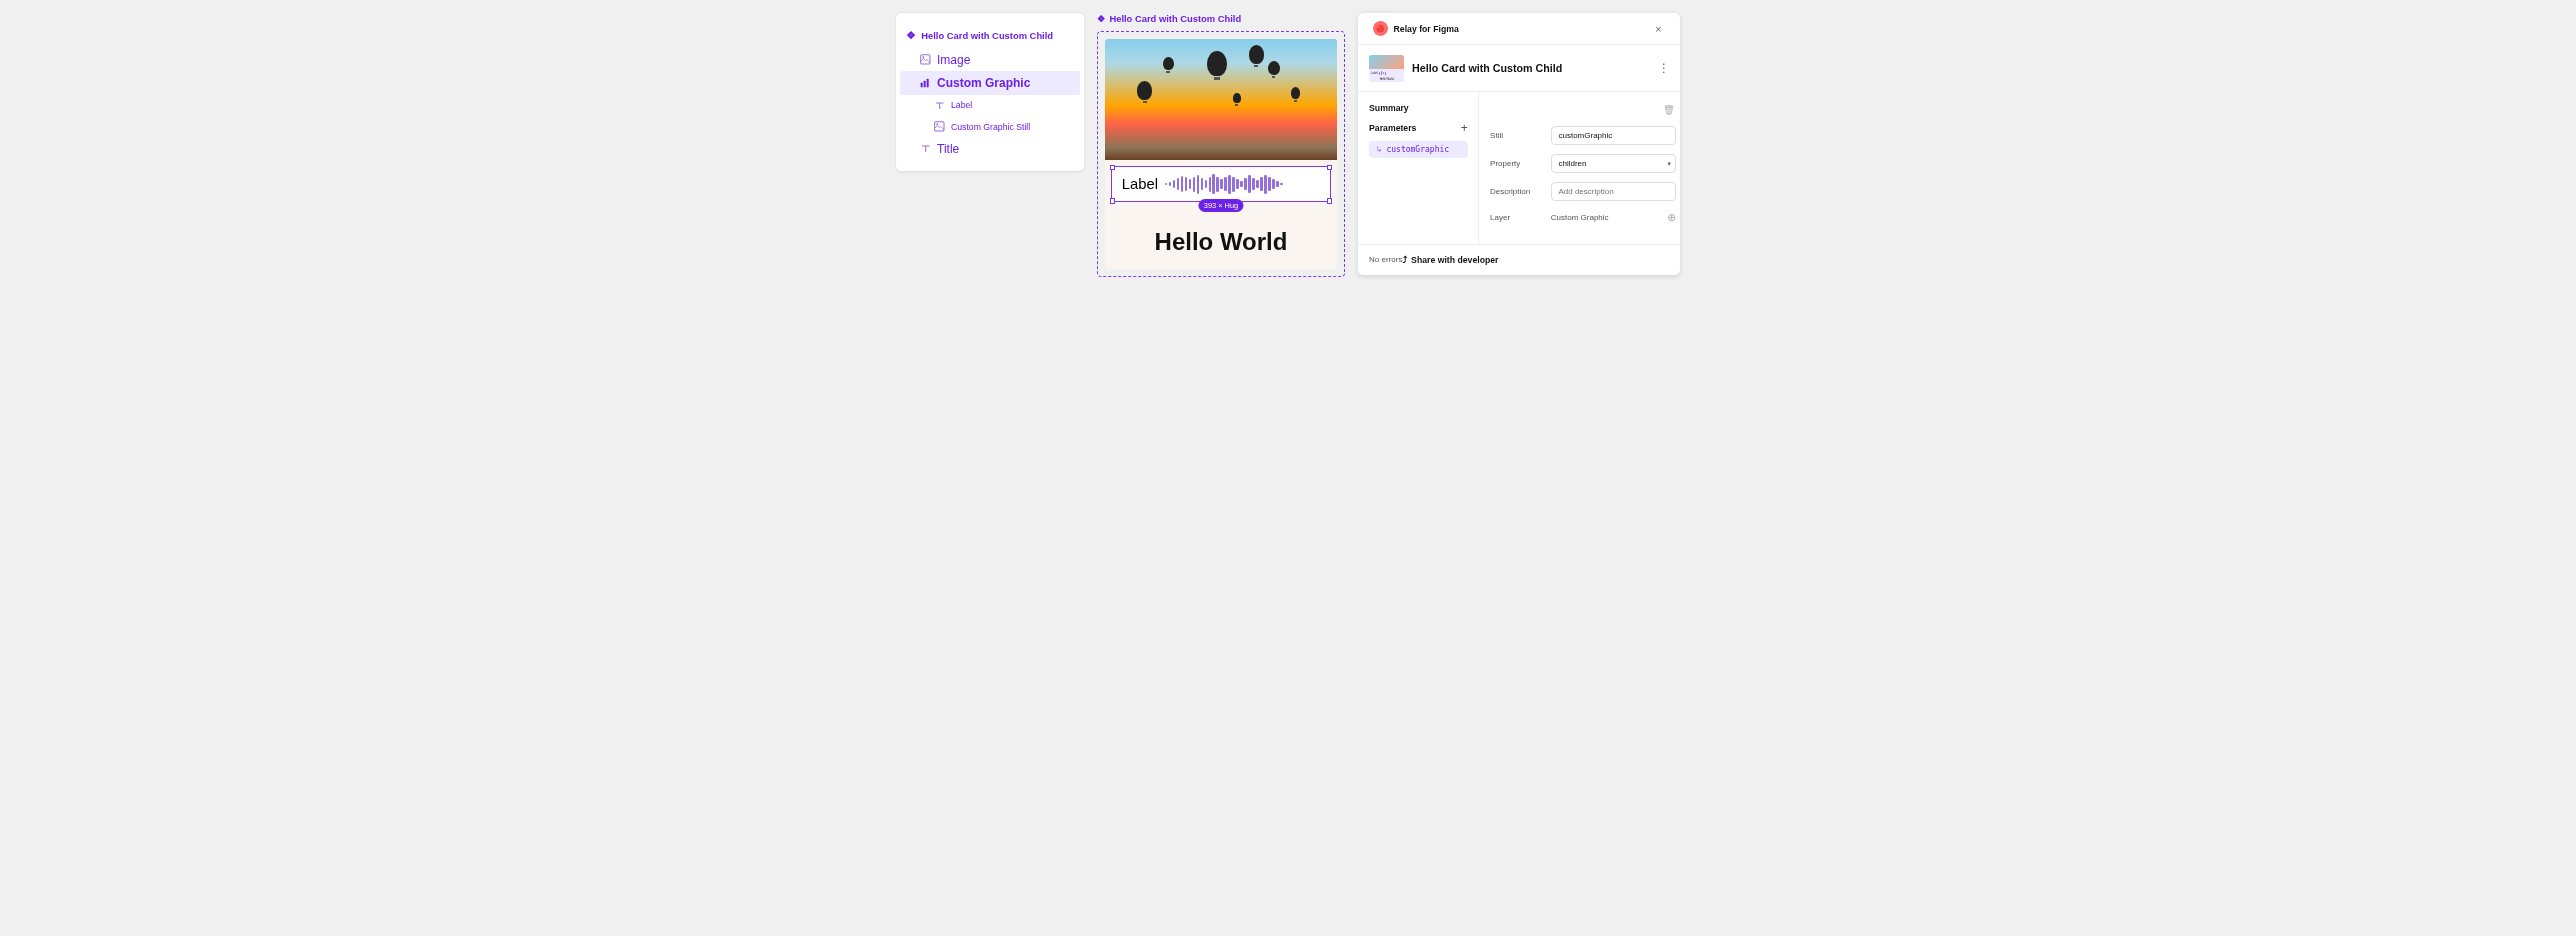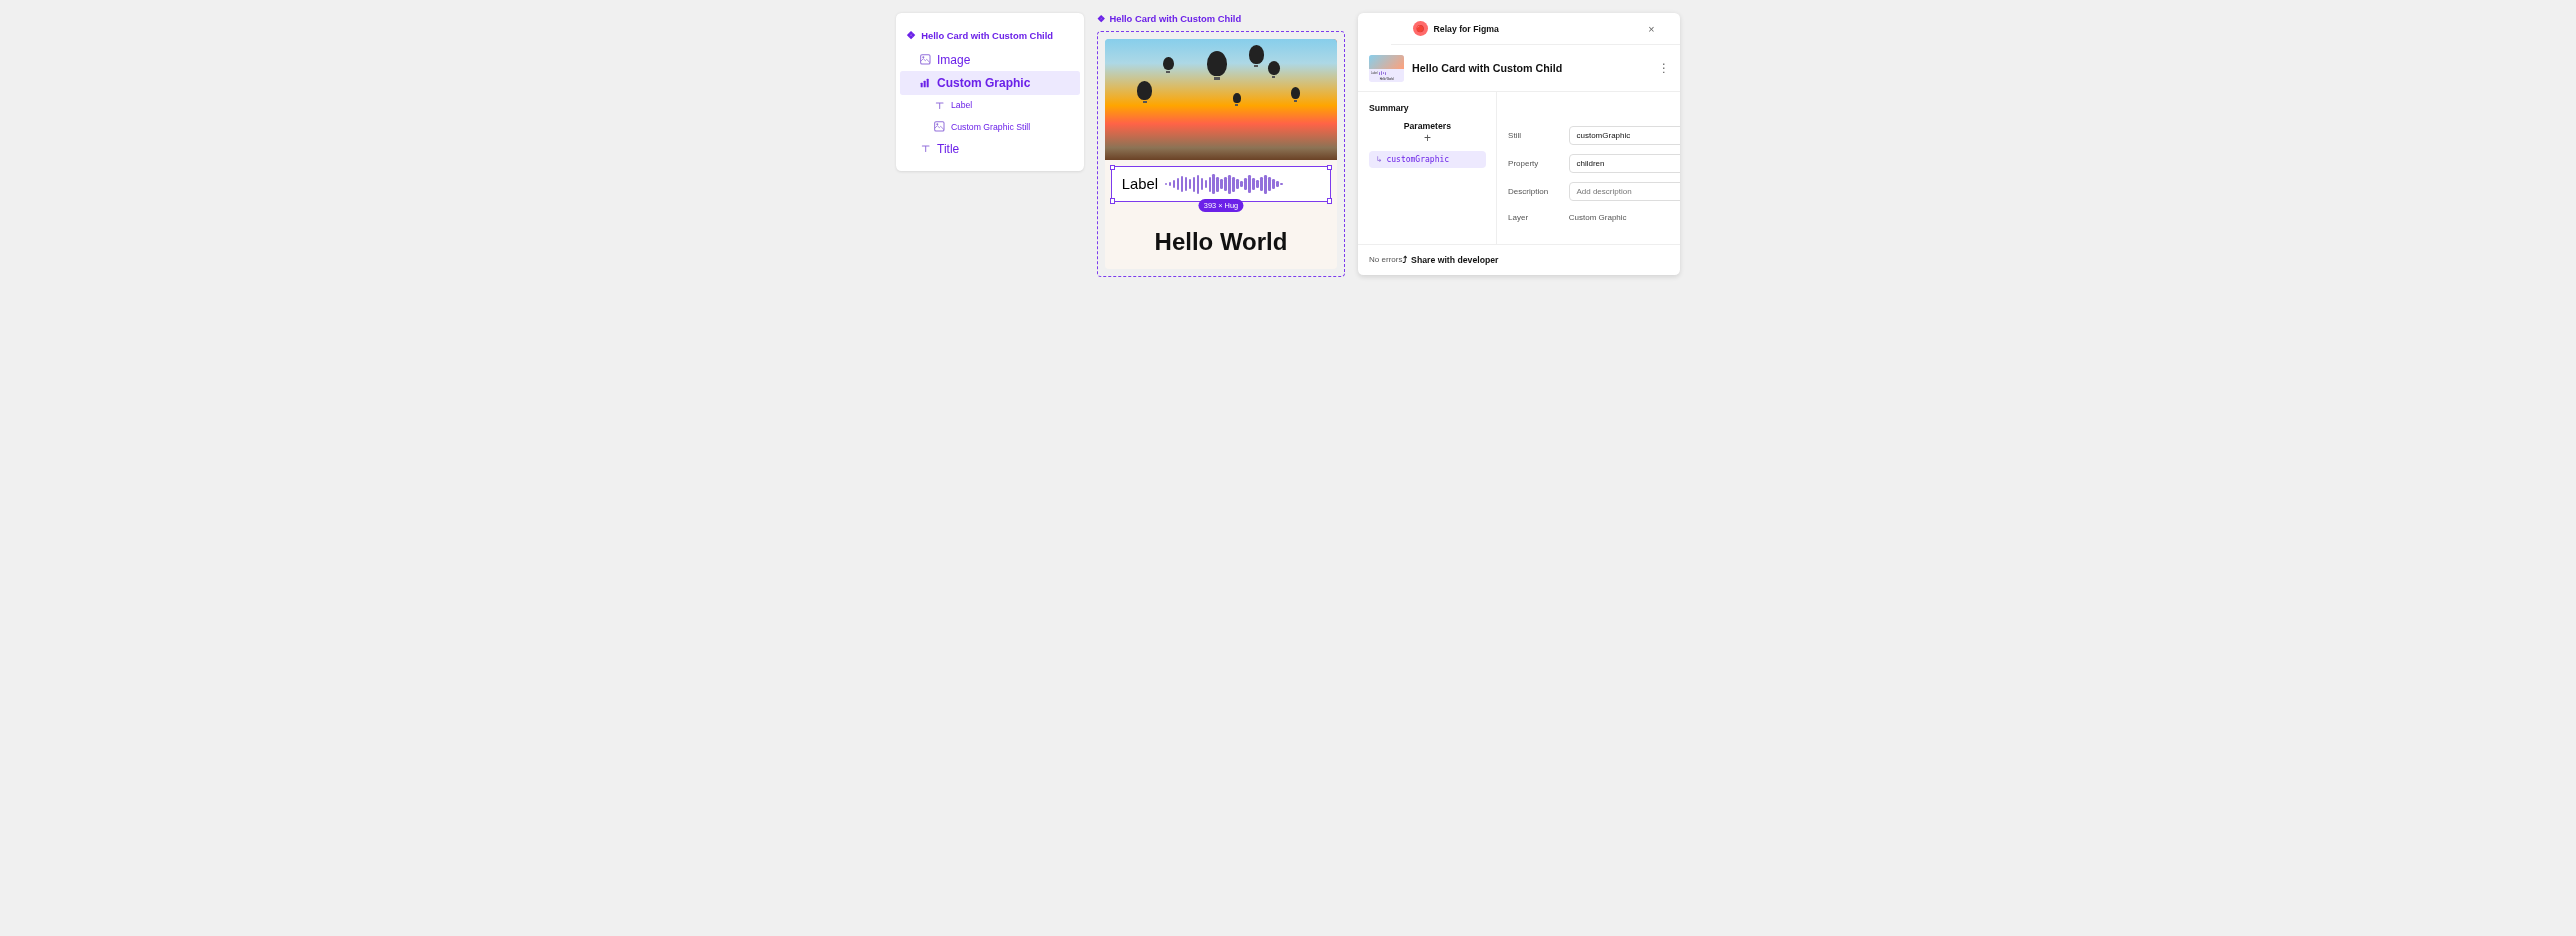--- a/index.html
+++ b/index.html
@@ -197,23 +197,22 @@
       border-radius: 5.4px;
       width: 322px;
       box-shadow: 0 1.3px 5.4px rgba(0,0,0,0.12);
       overflow: hidden;
       flex-shrink: 0;
     }
     .panel-header {
       display: flex;
       align-items: flex-start;
       justify-content: space-between;
-      padding: 8px 22px;
+      padding: 8px 15px;
       border-bottom: 0.7px solid #eee;
-      margin-left: 33px;
     }
     .panel-header-left {
       display: flex;
       align-items: center;
       gap: 5.4px;
     }
     .relay-icon {
       width: 14.8px;
       height: 14.8px;
       background: #FF6B6B;
@@ -296,41 +295,40 @@
       border: none;
       cursor: pointer;
       font-size: 12px;
       color: #666;
     }
     .panel-body {
       display: flex;
       border-bottom: 0.7px solid #eee;
     }
     .panel-left-col {
-      width: 139px;
+      width: 121px;
       border-right: 0.7px solid #eee;
       padding: 10.7px;
       flex-shrink: 0;
     }
     .panel-right-col {
       flex: 1;
       padding: 10.7px;
     }
     .section-title {
       font-size: 8.7px;
       font-weight: 600;
       color: #111;
       margin-bottom: 8px;
     }
     .params-header {
       display: flex;
       align-items: center;
       justify-content: space-between;
       margin-bottom: 6.7px;
-      flex-direction: column;
     }
     .param-item {
       display: flex;
       align-items: center;
       gap: 4px;
       padding: 4px 6.7px;
       background: #EDE9FE;
       border-radius: 4px;
       cursor: pointer;
     }

